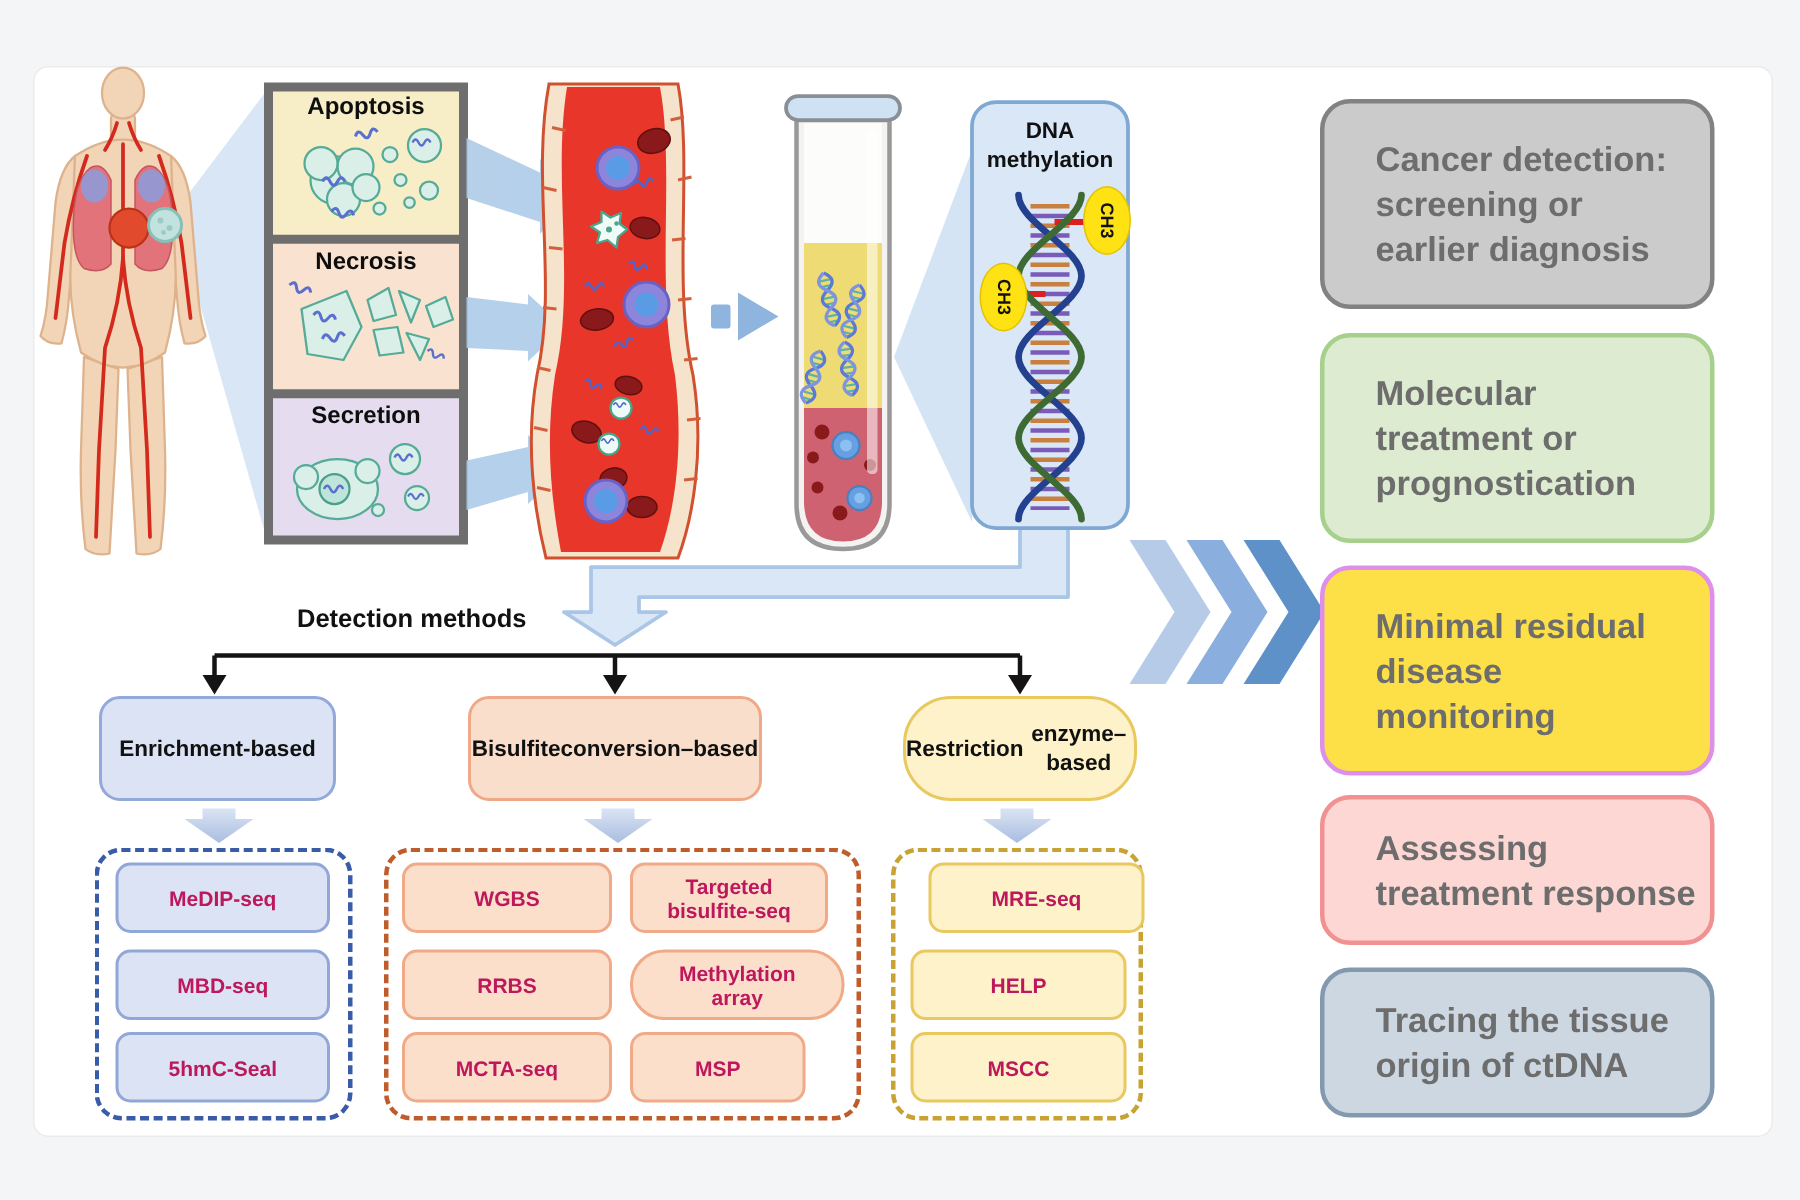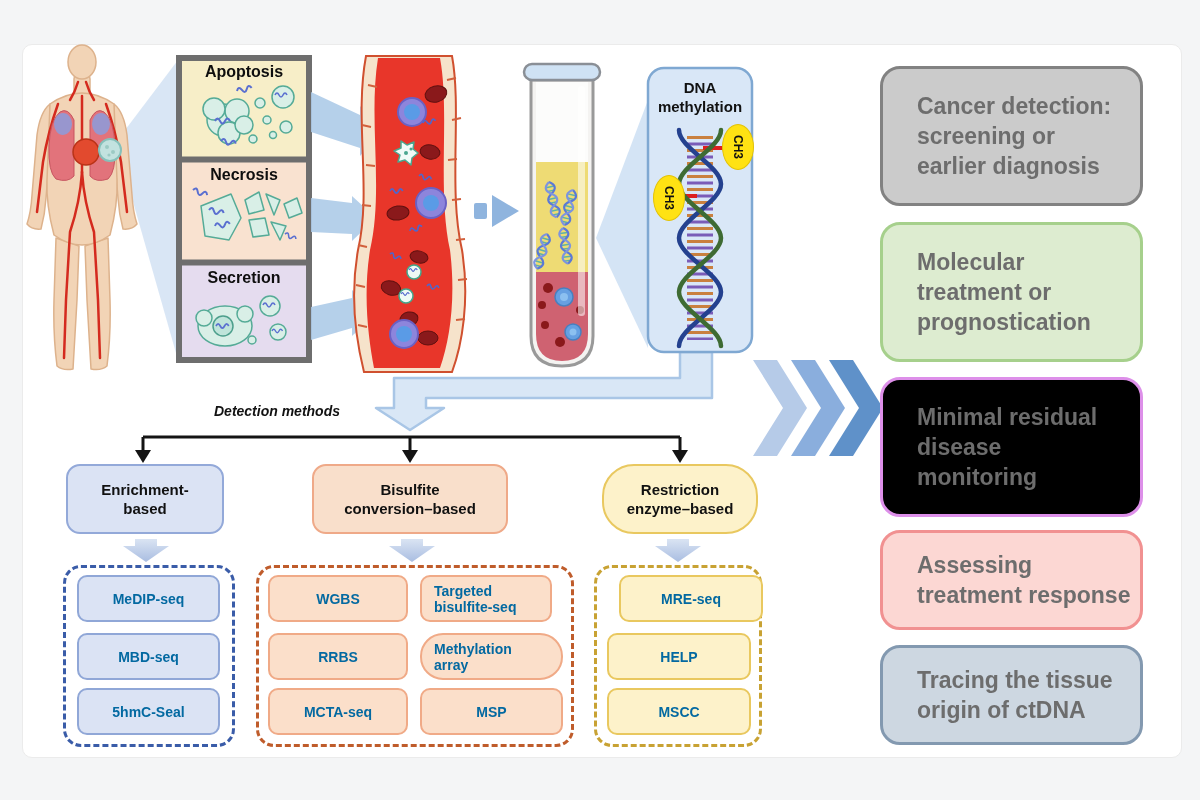--- a/index.html
+++ b/index.html
@@ -4,37 +4,37 @@
 <style>
   html,body{margin:0;padding:0;}
   body{background:#f4f5f6;font-family:"Liberation Sans",sans-serif;}
   #stage{position:relative;width:1200px;height:800px;overflow:hidden;background:#f4f5f6;}
   .card{position:absolute;left:22px;top:44px;width:1158px;height:712px;background:#ffffff;border:1px solid #ebebeb;border-radius:10px;}
   svg.art{position:absolute;left:0;top:0;width:1200px;height:800px;}
   .ptitle{position:absolute;width:126px;text-align:center;font-weight:bold;font-size:16px;color:#0e0e0e;}
   .dnatitle{position:absolute;left:652px;top:78px;width:96px;text-align:center;font-weight:bold;font-size:15px;line-height:19px;color:#111;}
   .ch3{position:absolute;width:30px;height:44px;background:#ffe213;border:1px solid #e3c206;border-radius:50%;display:flex;align-items:center;justify-content:center;}
   .ch3 span{transform:rotate(90deg);font-weight:bold;font-size:12px;color:#111;white-space:nowrap;}
-  .detlabel{position:absolute;left:198px;top:403px;width:158px;text-align:center;font-weight:bold;font-size:14px;color:#111;font-style:italic;}
-  .cat{position:absolute;top:464px;height:70px;border-radius:14px;border:2px solid;display:flex;flex-direction:column;align-items:center;justify-content:center;font-weight:bold;font-size:15px;line-height:19px;color:#111;text-align:center;box-sizing:border-box;}
+  .detlabel{position:absolute;left:198px;top:403px;width:158px;text-align:left;font-weight:bold;font-size:17px;color:#111;}
+  .cat{position:absolute;top:464px;height:70px;border-radius:14px;border:2px solid;display:flex;flex-direction:row;align-items:center;justify-content:center;font-weight:bold;font-size:15px;line-height:19px;color:#111;text-align:center;box-sizing:border-box;}
   .cat1{left:66px;width:158px;background:#dbe3f4;border-color:#93a9d9;}
   .cat2{left:312px;width:196px;background:#f9dfcb;border-color:#efa988;}
   .cat3{left:602px;width:156px;background:#fdf2ca;border-color:#e9c85f;border-radius:32px;}
   .dashbox{position:absolute;top:565px;height:182px;border:3px dashed;border-radius:18px;box-sizing:border-box;background:transparent;}
   .d1{left:63px;width:172px;border-color:#3a5ca8;}
   .d2{left:256px;width:318px;border-color:#bf5c2b;}
   .d3{left:594px;width:168px;border-color:#c8a233;}
-  .m{position:absolute;height:47px;border-radius:10px;border:2px solid;display:flex;align-items:center;justify-content:center;text-align:left;font-weight:bold;font-size:14px;line-height:16px;color:#0369a1;box-sizing:border-box;padding:4px 12px;}
+  .m{position:absolute;height:47px;border-radius:10px;border:2px solid;display:flex;align-items:center;justify-content:center;text-align:center;font-weight:bold;font-size:14px;line-height:16px;color:#be185d;box-sizing:border-box;padding:4px 12px;}
   .m1{background:#dbe3f4;border-color:#90a7d7;}
   .m2{background:#fbdfca;border-color:#f0aa87;}
   .m3{background:#fdf2ca;border-color:#e9c85f;}
   .app{position:absolute;left:880px;width:263px;border:3px solid;border-radius:20px;box-sizing:border-box;display:flex;flex-direction:column;justify-content:center;padding-left:34px;font-weight:bold;font-size:23px;line-height:30px;color:#6d6d6d;}
   .app1{top:66px;height:140px;background:#cbcbcb;border-color:#828282;}
   .app2{top:222px;height:140px;background:#ddecd0;border-color:#a6d08c;}
-  .app3{top:377px;height:140px;background:#000000;border-color:#dd8fe9;}
+  .app3{top:377px;height:140px;background:#fde047;border-color:#dd8fe9;}
   .app4{top:530px;height:100px;background:#fcd7d3;border-color:#f19191;}
   .app5{top:645px;height:100px;background:#cdd7e1;border-color:#8399b0;}
 </style>
 </head>
 <body>
 
 <div id="stage">
   <div class="card"></div>
 
   <svg class="art" viewBox="0 0 1200 800">
@@ -304,21 +304,21 @@
 
   <div class="m m1" style="left:77px;top:575px;width:143px;">MeDIP-seq</div>
   <div class="m m1" style="left:77px;top:633px;width:143px;">MBD-seq</div>
   <div class="m m1" style="left:77px;top:688px;width:143px;">5hmC-Seal</div>
 
   <div class="m m2" style="left:268px;top:575px;width:140px;">WGBS</div>
   <div class="m m2" style="left:420px;top:575px;width:132px;">Targeted bisulfite-seq</div>
   <div class="m m2" style="left:268px;top:633px;width:140px;">RRBS</div>
   <div class="m m2" style="left:420px;top:633px;width:143px;border-radius:23px;">Methylation array</div>
   <div class="m m2" style="left:268px;top:688px;width:140px;">MCTA-seq</div>
-  <div class="m m2" style="left:420px;top:688px;width:143px;">MSP</div>
+  <div class="m m2" style="left:420px;top:688px;width:117px;">MSP</div>
 
   <div class="m m3" style="left:607px;top:575px;width:144px;margin-left:12px;">MRE-seq</div>
   <div class="m m3" style="left:607px;top:633px;width:144px;">HELP</div>
   <div class="m m3" style="left:607px;top:688px;width:144px;">MSCC</div>
 
   <div class="app app1">
     <div>Cancer detection:</div>
     <div>screening or</div>
     <div>earlier diagnosis</div>
   </div>

